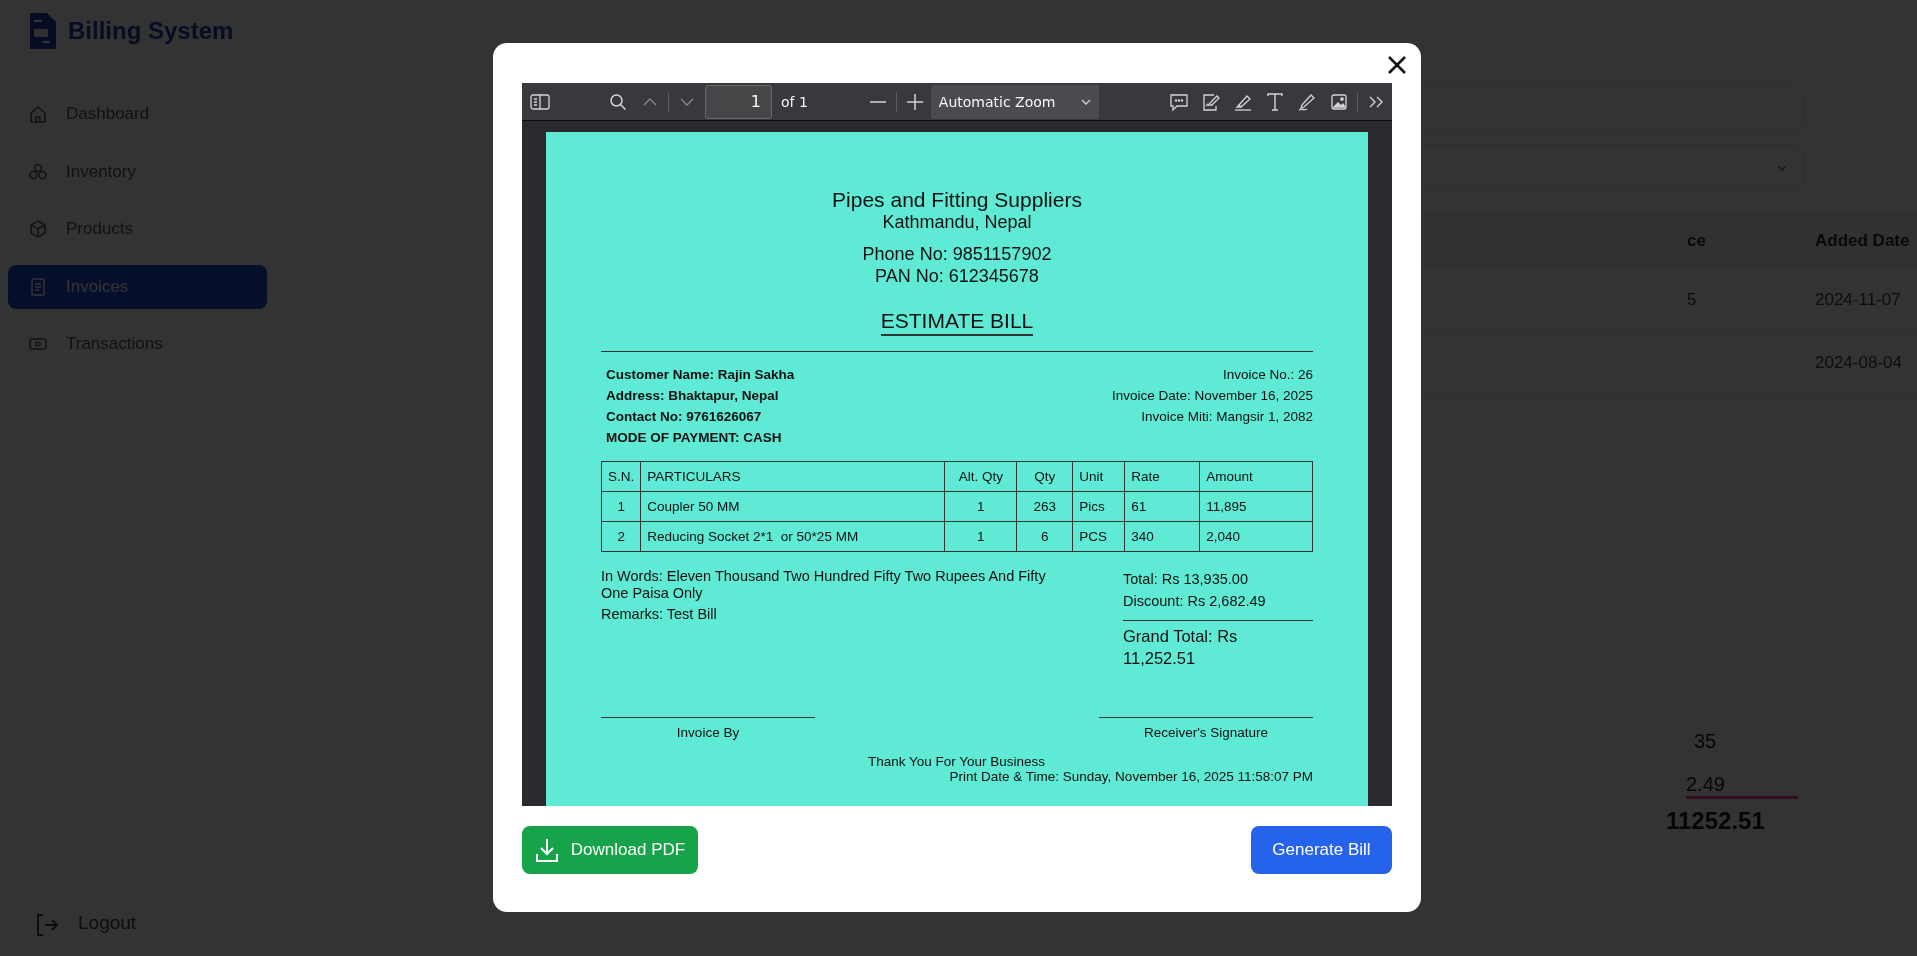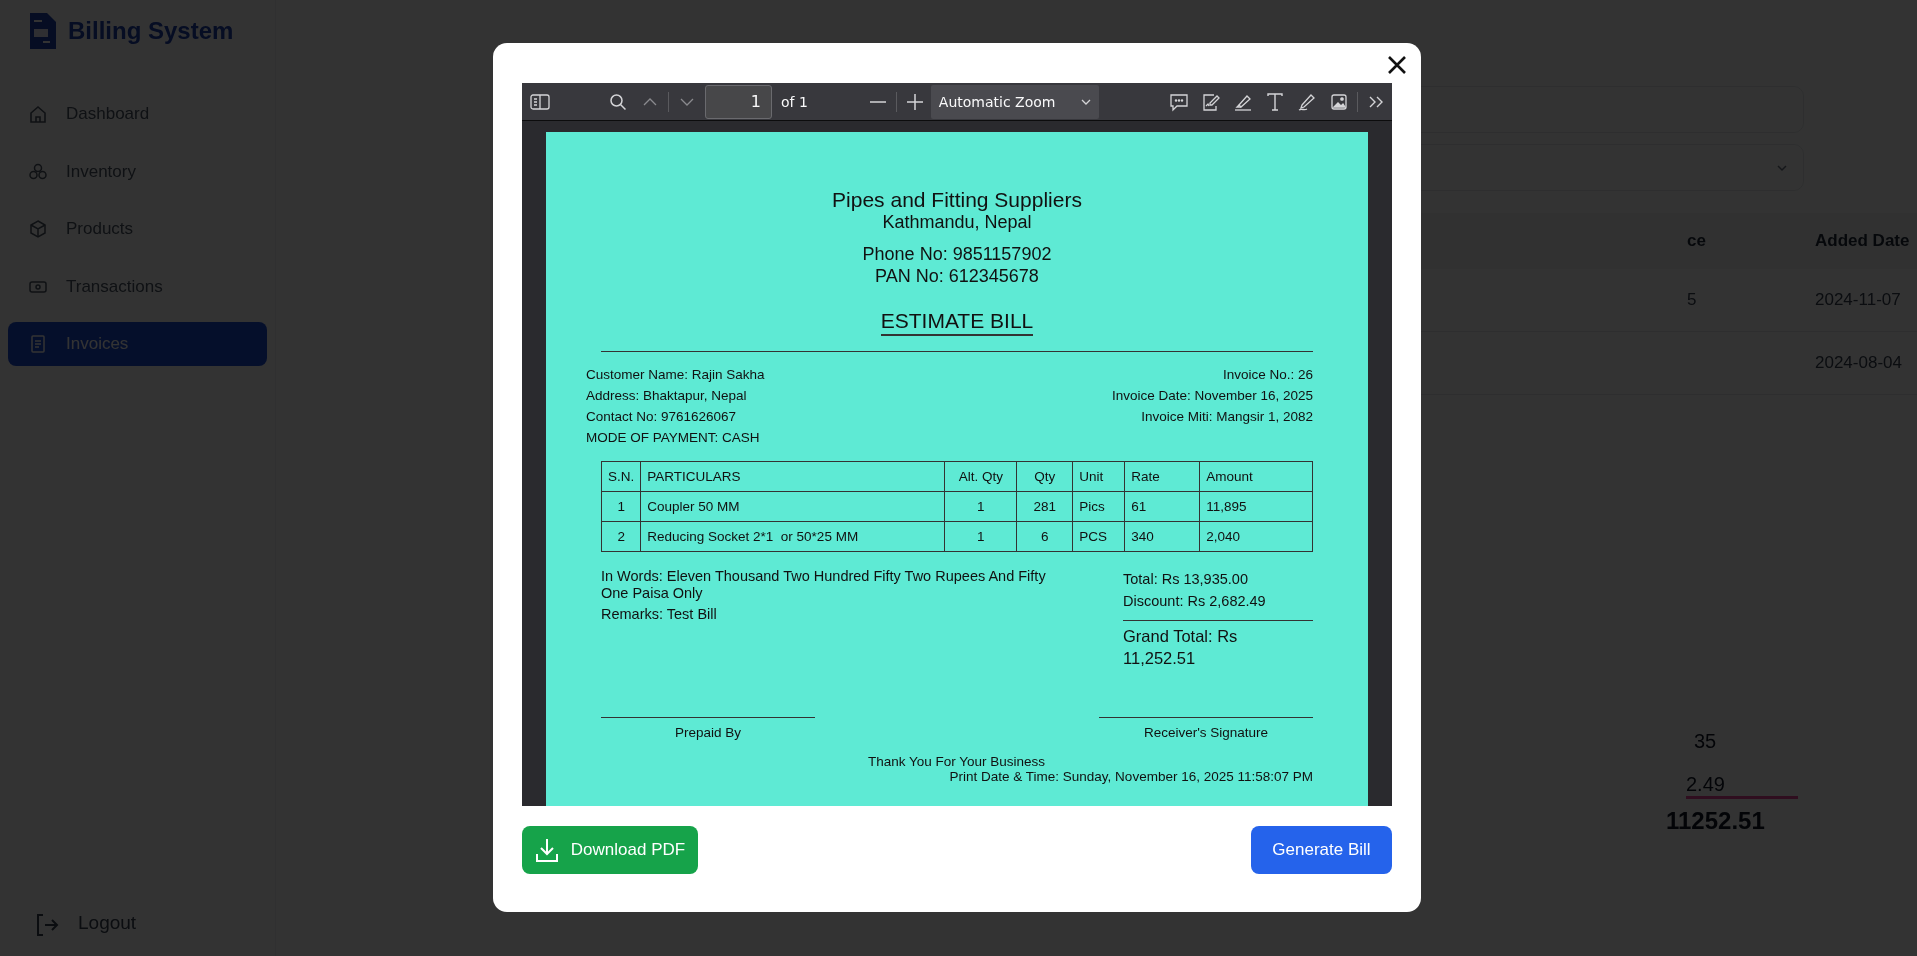--- a/index.html
+++ b/index.html
@@ -54,21 +54,21 @@
   .zoom-select { width: 168px; height: 34px; background: #4a4a4f; border-radius: 2px; color: #f9f9fa; font-size: 14px; display: flex; align-items: center; justify-content: space-between; padding: 0 8px; font-family: "DejaVu Sans", sans-serif; }
 
   .page { position: absolute; left: 24px; top: 49px; width: 822px; height: 700px; background: #5eead4; font-family: "Liberation Sans", sans-serif; color: #111; }
   .doc-company { position: absolute; width: 100%; top: 56px; font-size: 21px; text-align: center; }
   .doc-city { position: absolute; width: 100%; top: 80px; font-size: 18px; text-align: center; }
   .doc-phone { position: absolute; width: 100%; top: 112px; font-size: 18px; text-align: center; }
   .doc-pan { position: absolute; width: 100%; top: 134px; font-size: 18px; text-align: center; }
   .doc-title { position: absolute; left: 0; width: 100%; top: 177px; text-align: center; font-size: 21px; }
   .doc-title span { border-bottom: 2px solid #333; padding-bottom: 2px; }
   .doc-rule { position: absolute; left: 55px; right: 55px; top: 219px; border-top: 1px solid #333; }
-  .doc-info-l { position: absolute; left: 40px; top: 232px; font-size: 13.5px; line-height: 21px; }
+  .doc-info-l { position: absolute; left: 60px; top: 232px; font-size: 13.5px; line-height: 21px; font-weight: bold; }
   .doc-info-r { position: absolute; right: 55px; top: 232px; font-size: 13.5px; line-height: 21px; text-align: right; }
 
   .doc-table { position: absolute; left: 55px; top: 329px; width: 712px; border-collapse: collapse; font-size: 13.5px; }
   .doc-table td, .doc-table th { border: 1.5px solid #333; height: 30px; padding: 0 6px; font-weight: normal; text-align: left; }
   .doc-table .center { text-align: center; }
 
   .doc-words { position: absolute; left: 55px; top: 436px; width: 460px; font-size: 14.5px; line-height: 17px; }
   .doc-remarks { position: absolute; left: 55px; top: 474px; font-size: 14.5px; }
   .doc-totals { position: absolute; right: 55px; top: 436px; width: 190px; font-size: 14.5px; line-height: 22px; }
   .doc-totals .rule { border-top: 1.5px solid #333; margin: 8px 0 4px; }
@@ -114,33 +114,33 @@
           </svg>
         <span>Inventory</span>
       </div>
       <div class="nav-item">
         <svg class="nav-icon" viewBox="0 0 20 20" fill="none" stroke="currentColor" stroke-width="1.5">
             <path d="M10 2l7 4v8l-7 4-7-4V6z"></path>
             <path d="M3 6l7 4 7-4M10 10v8"></path>
           </svg>
         <span>Products</span>
       </div>
+      <div class="nav-item active">
+        <svg class="nav-icon" viewBox="0 0 20 20" fill="none" stroke="currentColor" stroke-width="1.5">
+            <rect x="4" y="2" width="12" height="16" rx="1"></rect>
+            <path d="M7 7h6M7 10h6M7 13h4"></path>
+          </svg>
+        <span>Invoices</span>
+      </div>
       <div class="nav-item">
         <svg class="nav-icon" viewBox="0 0 20 20" fill="none" stroke="currentColor" stroke-width="1.5">
             <rect x="2" y="5" width="16" height="10" rx="2"></rect>
             <circle cx="10" cy="10" r="2"></circle>
           </svg>
         <span>Transactions</span>
-      </div>
-      <div class="nav-item active">
-        <svg class="nav-icon" viewBox="0 0 20 20" fill="none" stroke="currentColor" stroke-width="1.5">
-            <rect x="4" y="2" width="12" height="16" rx="1"></rect>
-            <path d="M7 7h6M7 10h6M7 13h4"></path>
-          </svg>
-        <span>Invoices</span>
       </div>
     </nav>
     <div class="logout">
       <svg width="26" height="26" viewBox="0 0 26 26" fill="none" stroke="#374151" stroke-width="2">
           <path d="M9 3H4v20h5"></path>
           <path d="M11 13h12M18 8l5 5-5 5"></path>
         </svg>
       <span>Logout</span>
     </div>
   </aside>
@@ -338,21 +338,21 @@
           <th class="center" style="width:72px;">Alt. Qty</th>
           <th class="center" style="width:56px;">Qty</th>
           <th style="width:52px;">Unit</th>
           <th style="width:75px;">Rate</th>
           <th>Amount</th>
         </tr>
         <tr>
           <td class="center">1</td>
           <td>Coupler 50 MM</td>
           <td class="center">1</td>
-          <td class="center">281</td>
+          <td class="center">263</td>
           <td>Pics</td>
           <td>61</td>
           <td>11,895</td>
         </tr>
         <tr>
           <td class="center">2</td>
           <td style="white-space:pre;">Reducing Socket 2*1  or 50*25 MM</td>
           <td class="center">1</td>
           <td class="center">6</td>
           <td>PCS</td>
@@ -366,21 +366,21 @@
       <div class="doc-remarks">Remarks: Test Bill</div>
       <div class="doc-totals">
         <div>Total: Rs 13,935.00</div>
         <div>Discount: Rs 2,682.49</div>
         <div class="rule"></div>
         <div class="grand">Grand Total: Rs 11,252.51</div>
       </div>
 
       <div class="sig-line-l"></div>
       <div class="sig-line-r"></div>
-      <div class="sig-label-l">Prepaid By</div>
+      <div class="sig-label-l">Invoice By</div>
       <div class="sig-label-r">Receiver's Signature</div>
       <div class="doc-thanks">Thank You For Your Business</div>
       <div class="doc-print">Print Date &amp; Time: Sunday, November 16, 2025 11:58:07 PM</div>
     </div>
   </div>
 
   <div class="download-btn">
     <svg width="24" height="26" viewBox="0 0 24 26" fill="none" stroke="#fff" stroke-width="2">
         <path d="M12 2v14M6 11l6 6 6-6"></path>
         <path d="M2 17v7h20v-7"></path>

